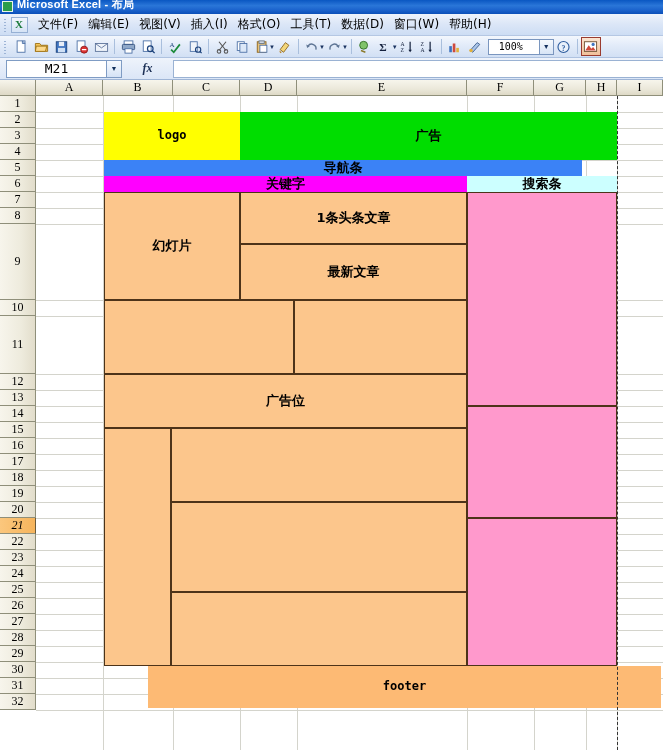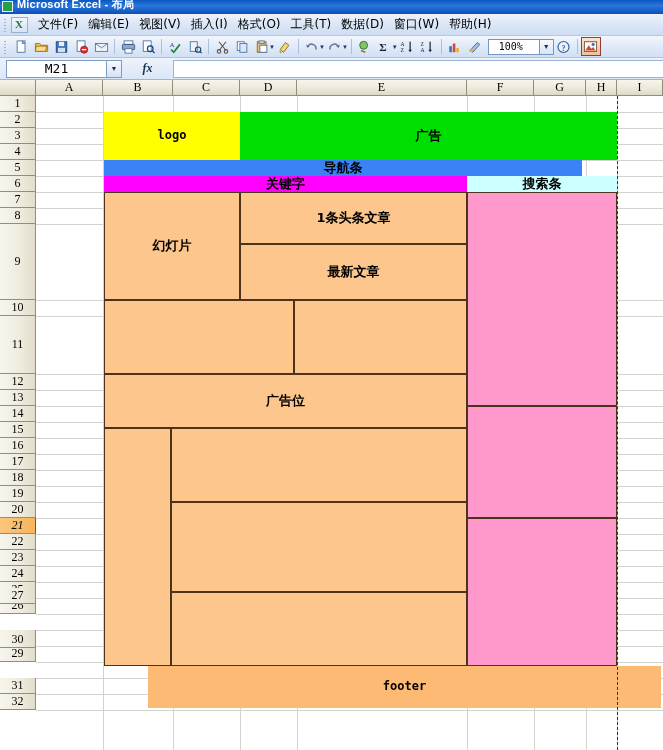--- a/index.html
+++ b/index.html
@@ -381,24 +381,24 @@
         <div class="rowhead" style="top: 358px; height: 16px;">17</div>
         <div class="rowhead" style="top: 374px; height: 16px;">18</div>
         <div class="rowhead" style="top: 390px; height: 16px;">19</div>
         <div class="rowhead" style="top: 406px; height: 16px;">20</div>
         <div class="rowhead sel" style="top: 422px; height: 16px;">21</div>
         <div class="rowhead" style="top: 438px; height: 16px;">22</div>
         <div class="rowhead" style="top: 454px; height: 16px;">23</div>
         <div class="rowhead" style="top: 470px; height: 16px;">24</div>
         <div class="rowhead" style="top: 486px; height: 16px;">25</div>
         <div class="rowhead" style="top: 502px; height: 16px;">26</div>
-        <div class="rowhead" style="top: 492px; height: 16px;">27</div>
+        <div class="rowhead" style="top: 518px; height: 16px;">27</div>
         <div class="rowhead" style="top: 534px; height: 16px;">28</div>
         <div class="rowhead" style="top: 550px; height: 16px;">29</div>
-        <div class="rowhead" style="top: 536px; height: 16px;">30</div>
+        <div class="rowhead" style="top: 566px; height: 16px;">30</div>
         <div class="rowhead" style="top: 582px; height: 16px;">31</div>
         <div class="rowhead" style="top: 598px; height: 16px;">32</div>
       </div>
     <div class="cellarea" id="cellarea">
         <div class="gridline-v" style="left: 67px;"></div>
         <div class="gridline-v" style="left: 137px;"></div>
         <div class="gridline-v" style="left: 204px;"></div>
         <div class="gridline-v" style="left: 261px;"></div>
         <div class="gridline-v" style="left: 431px;"></div>
         <div class="gridline-v" style="left: 498px;"></div>

